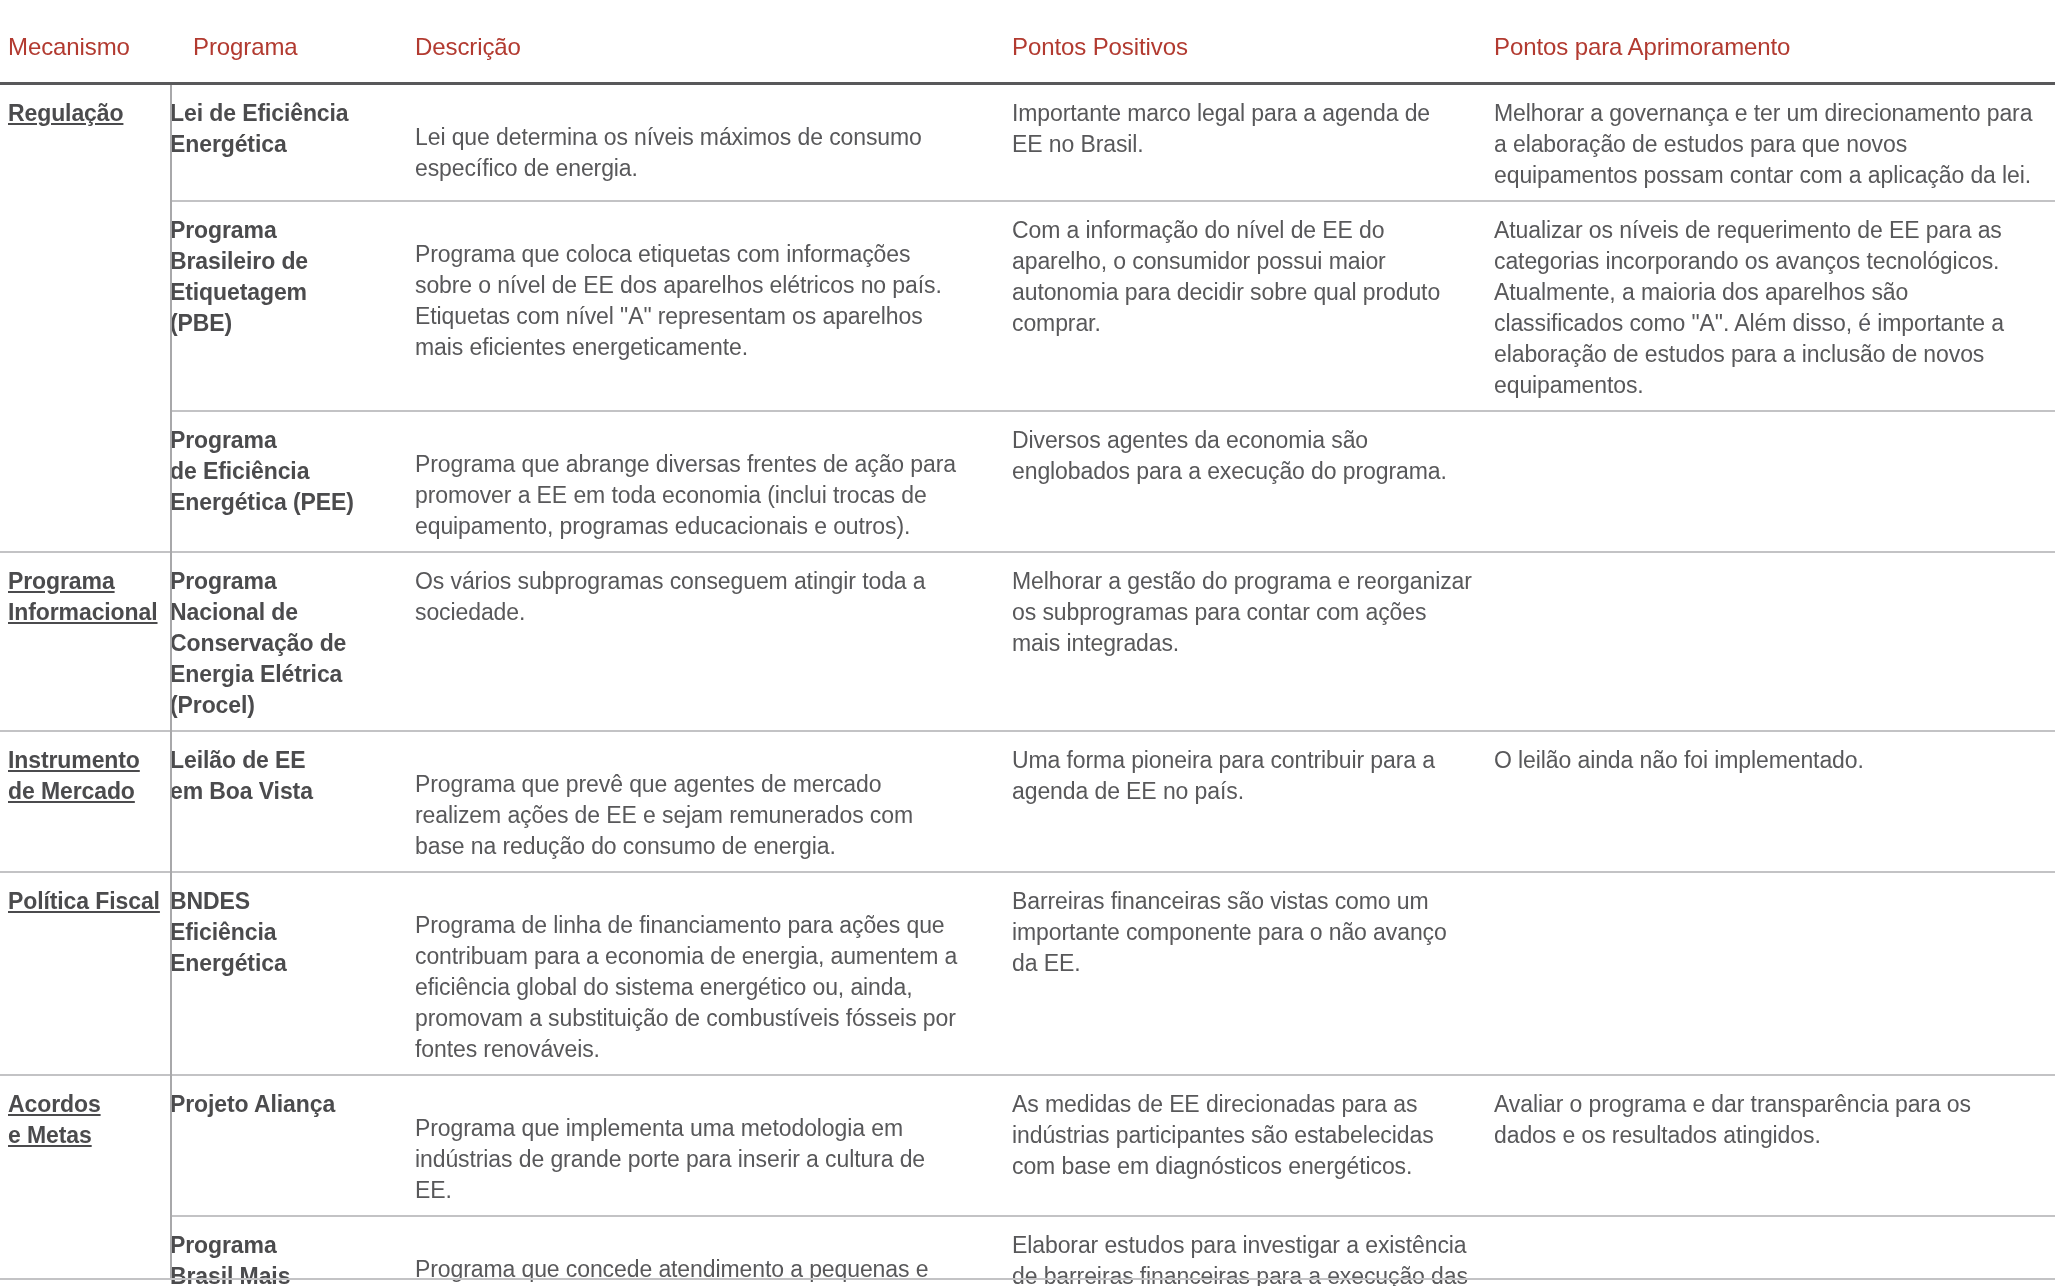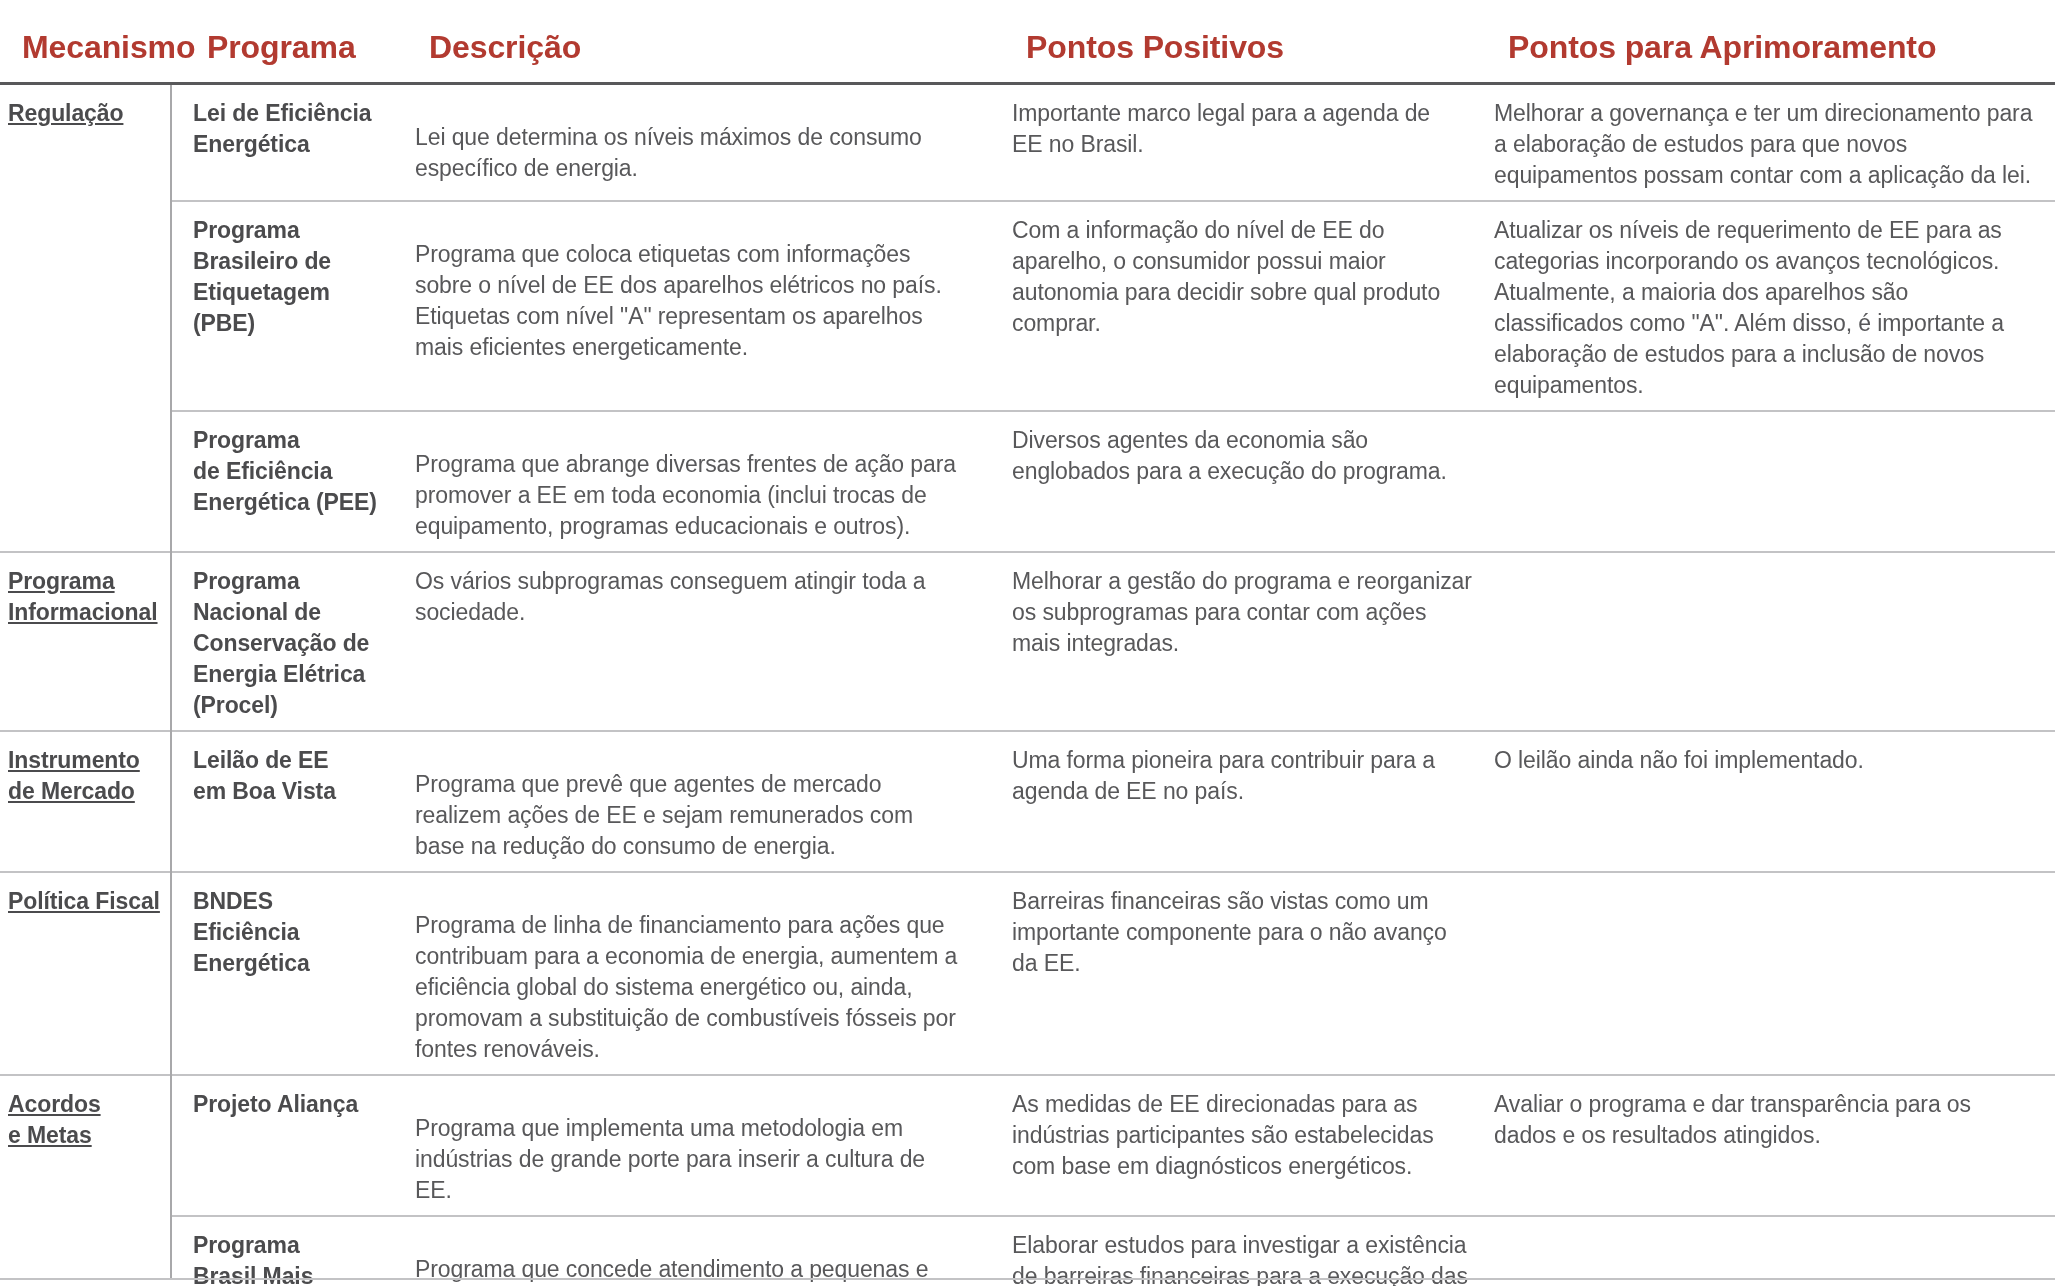--- a/index.html
+++ b/index.html
@@ -17,24 +17,23 @@
     letter-spacing: -0.1px;
   }
   
   .thead {
     display: grid;
     grid-template-columns: 193px 222px 597px 482px 1fr;
     padding-top: 32px;
   }
   .th {
     color: var(--accent, #b23a30);
-    font-weight: 700;
-    font-size: 32px;
+    font-weight: 400;
+    font-size: 24px;
     line-height: 30px;
-    margin-left: 14px;
   }
   .th.first { padding-left: 8px; }
   .head-rule { height: 3px; background: #58585a; margin-top: 20px; }
 
   
   .group { display: flex; border-top: 2px solid #c3c3c5; }
   .group.first { border-top: none; }
   .mech {
     flex: 0 0 170px;
     width: 170px;
@@ -45,21 +44,20 @@
     text-decoration: underline;
   }
   .rows { flex: 1 1 auto; display: flex; flex-direction: column; }
   .row {
     display: grid;
     grid-template-columns: 245px 597px 482px 1fr;
     padding: 13px 0 9px 0;
   }
   .row + .row { border-top: 2px solid #c3c3c5; }
   .cell.programa {
-    padding-left: 23px;
     padding-right: 30px;
     font-weight: 700;
     color: #4b4b4d;
     white-space: pre-line;
   }
   .cell.descricao  { padding-right: 45px; margin-top: 24px; }
   .cell.positivos  { padding-right: 45px; }
   .cell.aprimora   { padding-right: 16px; }
 
   

